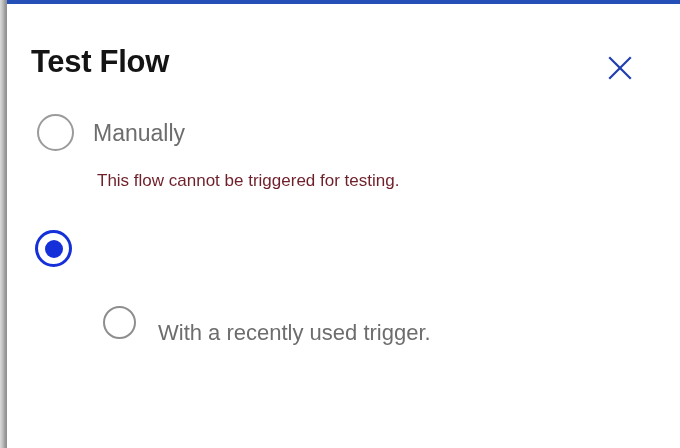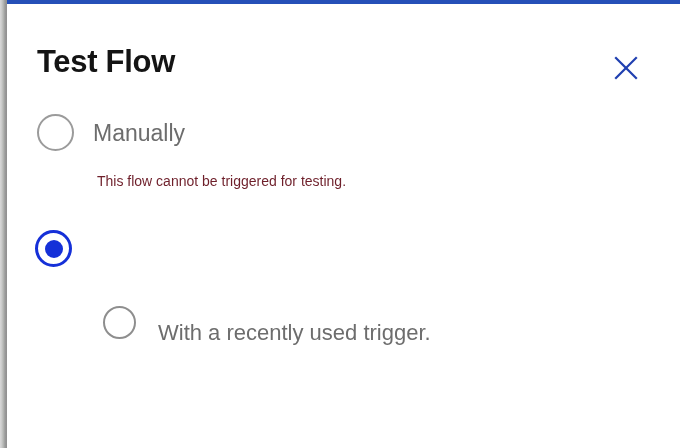--- a/index.html
+++ b/index.html
@@ -39,21 +39,21 @@
     left: 7px;
     top: 0;
     width: 673px;
     height: 4px;
     background: #2550b8;
   }
 
   
   .panel-header {
     position: absolute;
-    left: 7px;
+    left: 1px;
     top: 4px;
     width: 673px;
     height: 96px;
   }
   .panel-title {
     position: absolute;
     left: 30px;
     top: 40px;
     font-size: 31px;
     font-weight: bold;
@@ -129,21 +129,21 @@
     line-height: 28px;
     white-space: nowrap;
   }
   .option-label.disabled { color: #6d6d6d; text-align: right; }
   .option-label.enabled  { color: #161616; }
   .option-row.recent .option-label { margin-left: 22px; font-size: 22px; margin-top: 21px; }
 
   
   .error-msg {
     position: absolute;
-    font-size: 14px;
+    font-size: 17px;
     line-height: 26px;
     color: #6e1f2a;
     white-space: nowrap;
   }
   .error-msg.manual-err { left: 90px; top: 68px; }
   .error-msg.recent-err { left: 155px; top: 247px; }
 
   .hit { cursor: pointer; }
 </style>
 </head>

